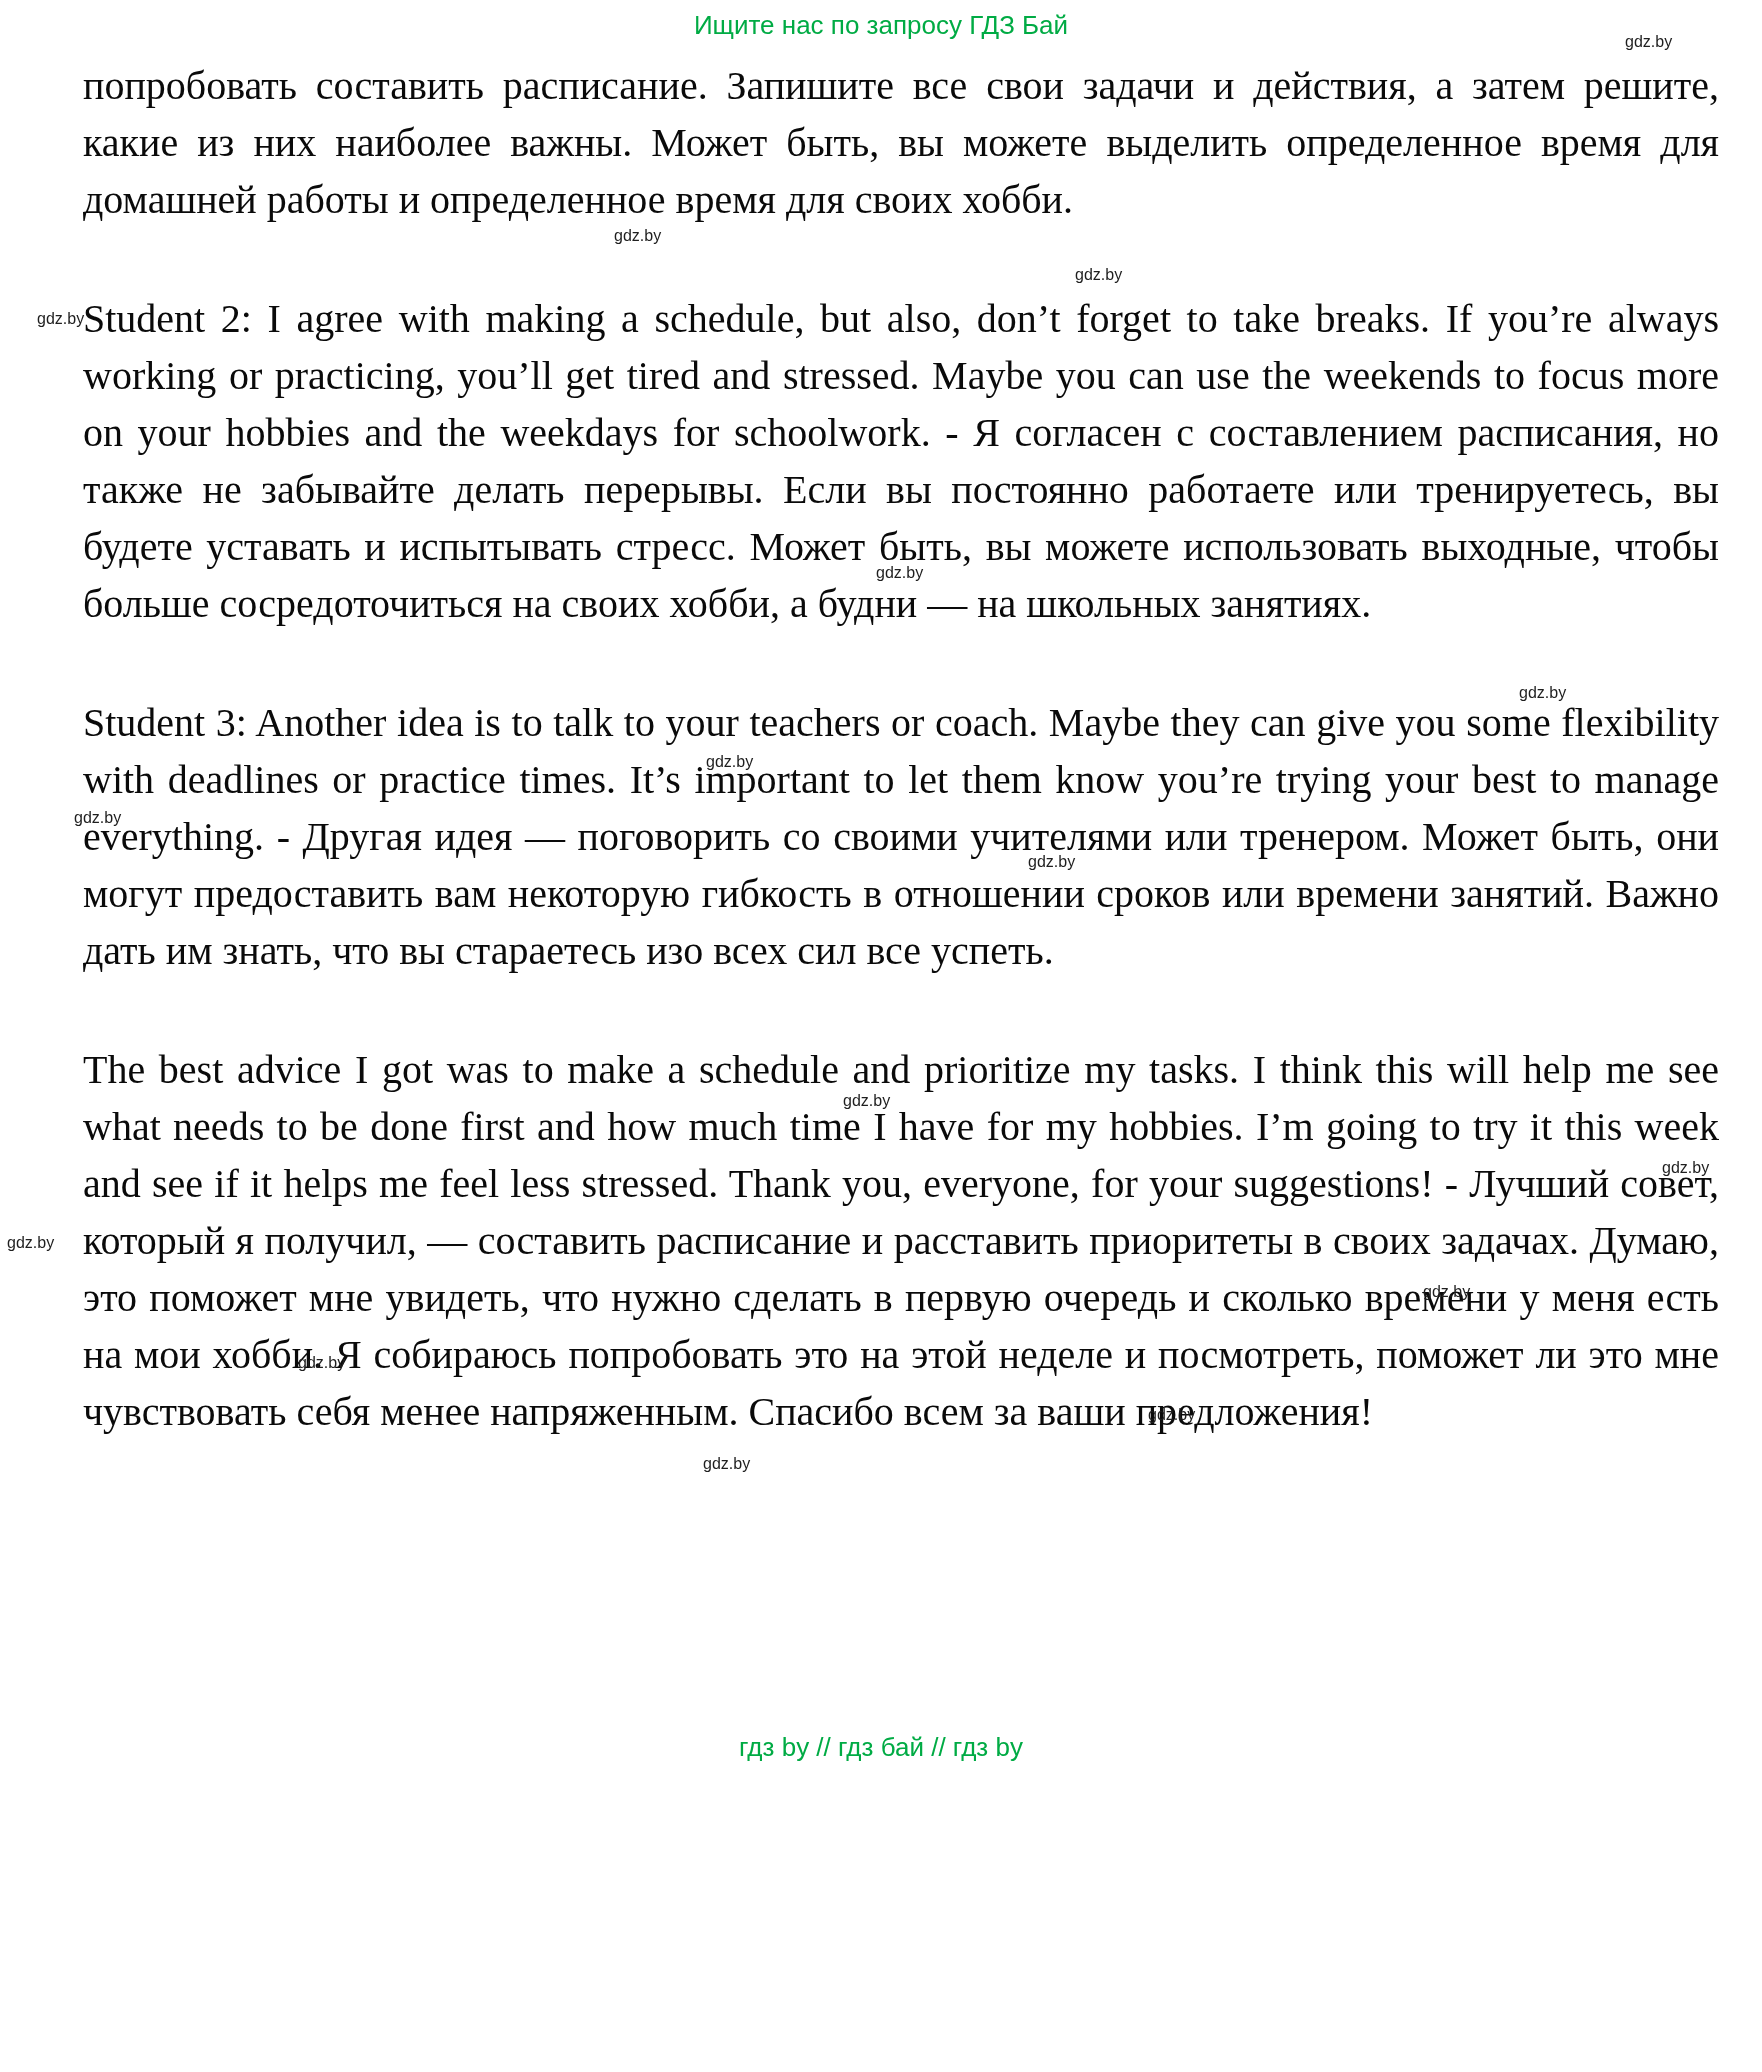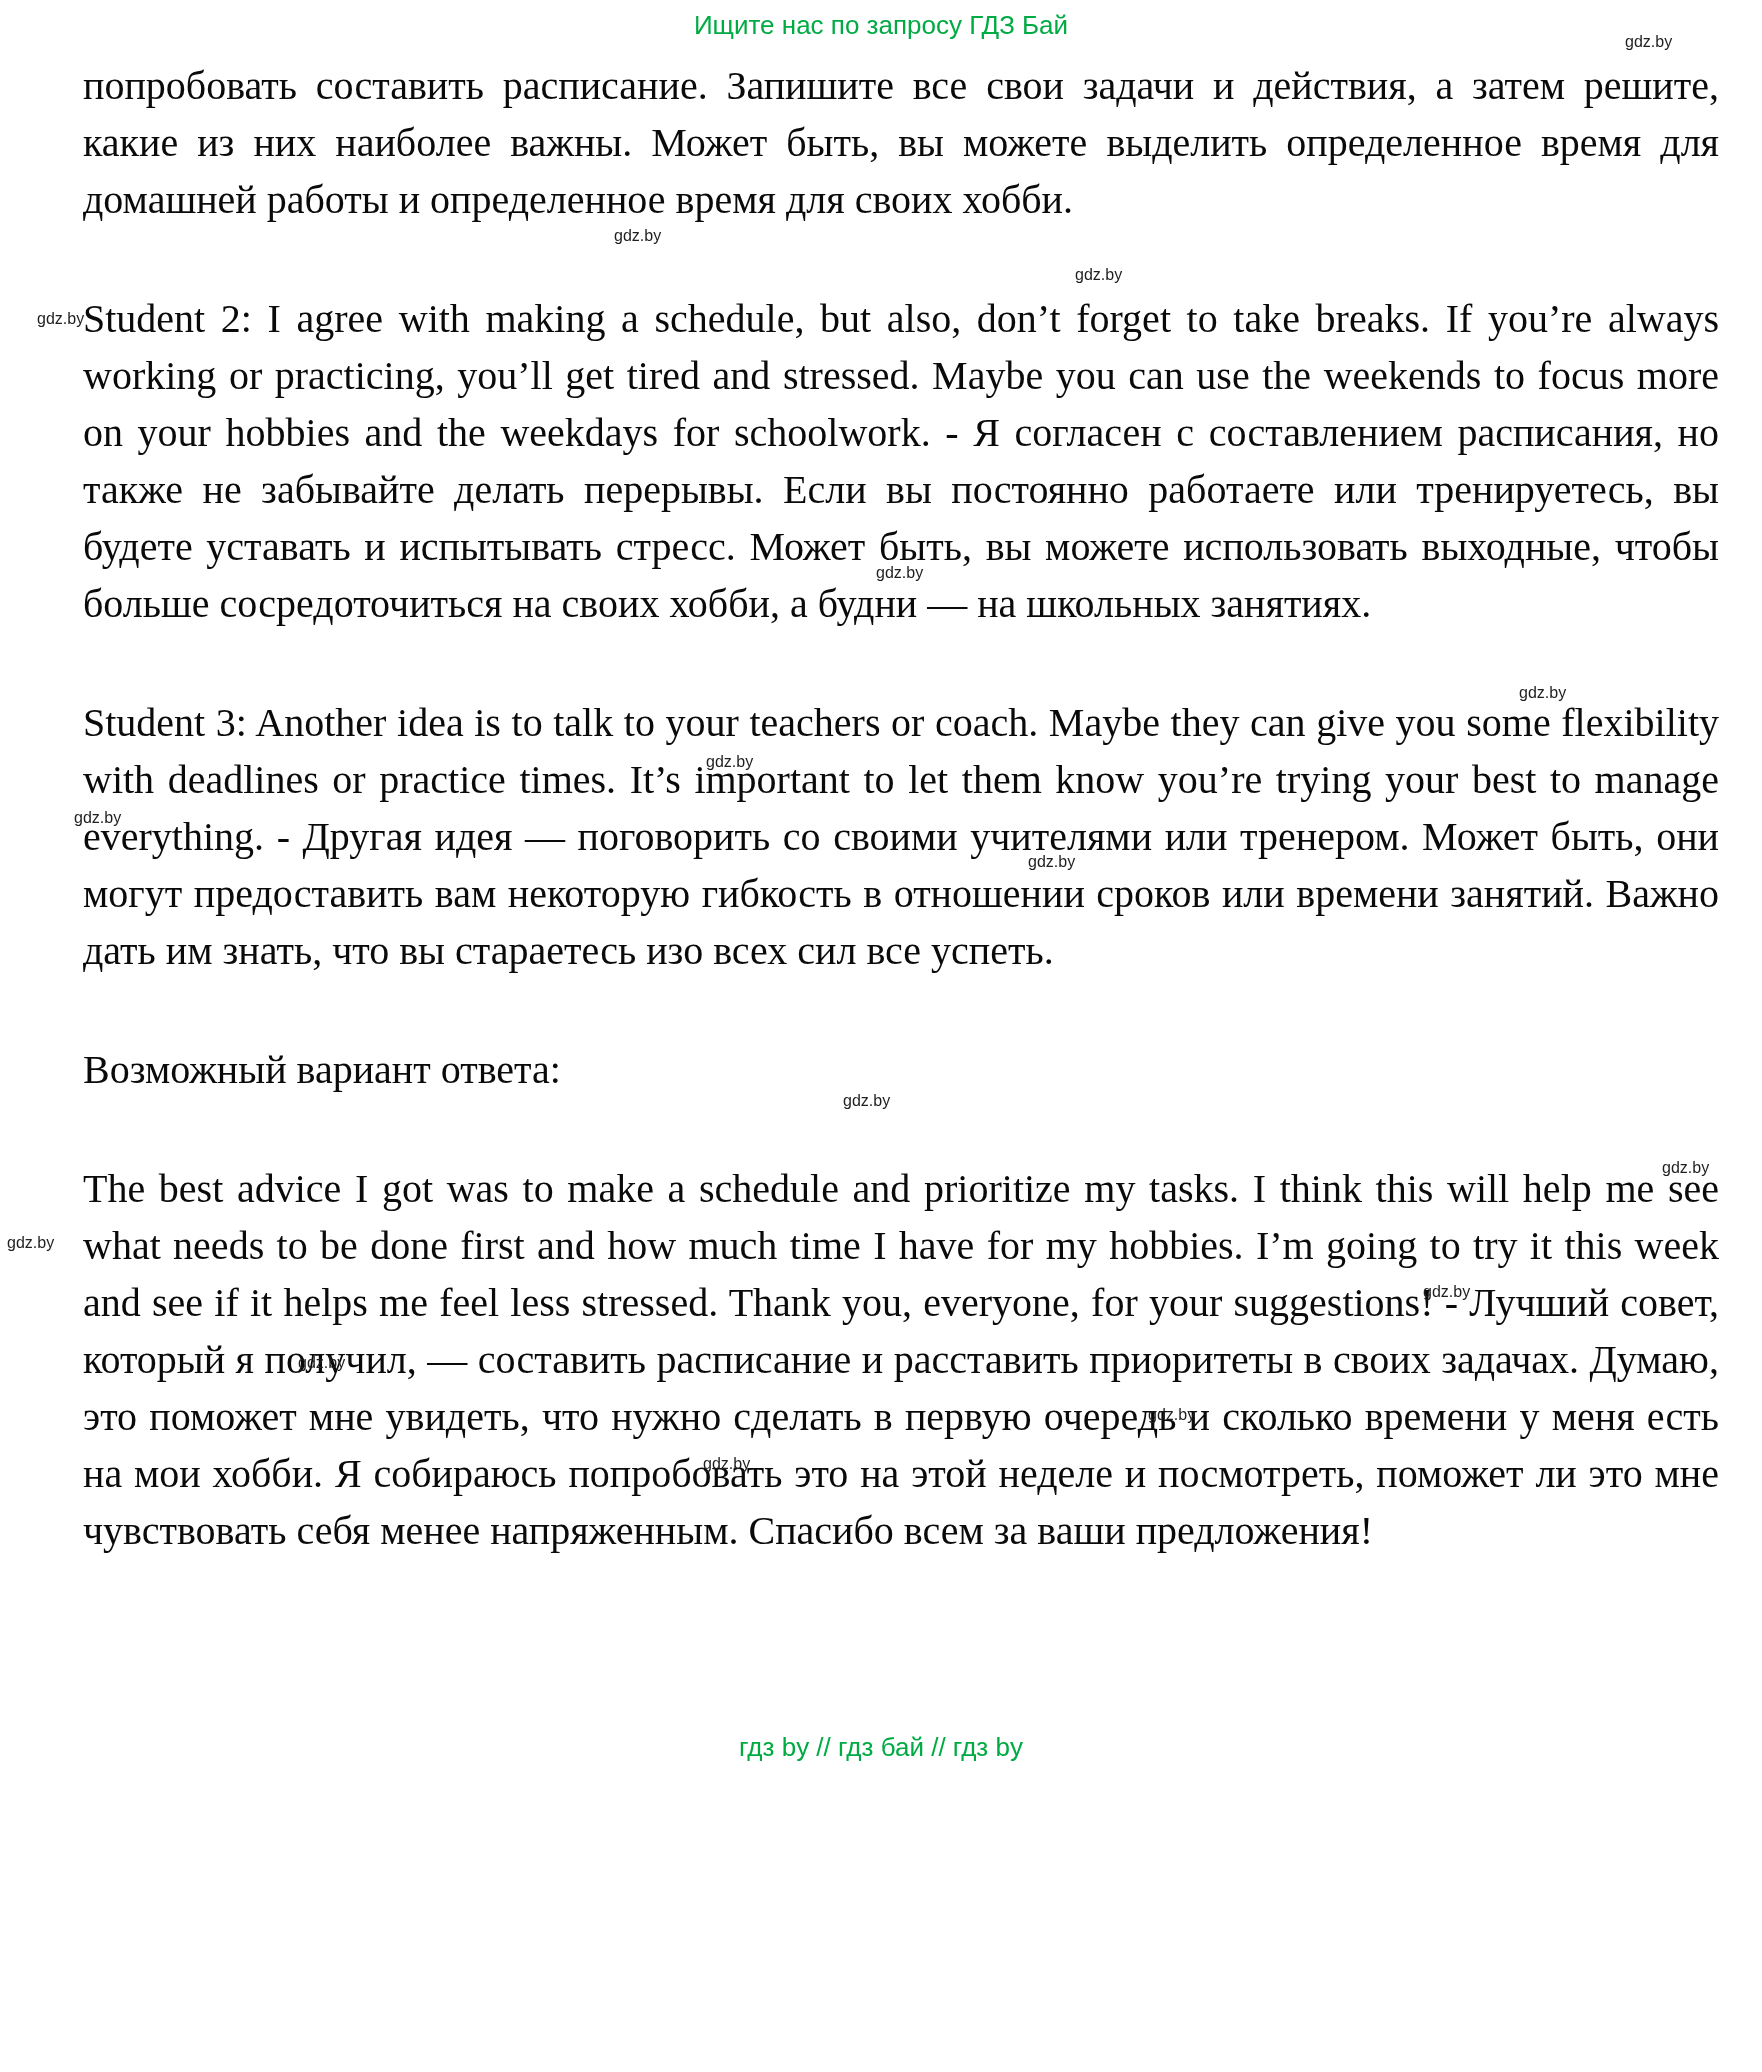--- a/index.html
+++ b/index.html
@@ -57,21 +57,20 @@
   <div class="banner top" style="color: rgb(0, 171, 68);">Ищите нас по запросу ГДЗ Бай</div>
 
   <div class="content">
     <p>попробовать составить расписание. Запишите все свои задачи и действия, а затем решите, какие из них наиболее важны. Может быть, вы можете выделить определенное время для домашней работы и определенное время для своих хобби.</p>
 
     <p>Student 2: I agree with making a schedule, but also, don’t forget to take breaks. If you’re always working or practicing, you’ll get tired and stressed. Maybe you can use the weekends to focus more on your hobbies and the weekdays for schoolwork. - Я согласен с составлением расписания, но также не забывайте делать перерывы. Если вы постоянно работаете или тренируетесь, вы будете уставать и испытывать стресс. Может быть, вы можете использовать выходные, чтобы больше сосредоточиться на своих хобби, а будни — на школьных занятиях.</p>
 
     <p>Student 3: Another idea is to talk to your teachers or coach. Maybe they can give you some flexibility with deadlines or practice times. It’s important to let them know you’re trying your best to manage everything. - Другая идея — поговорить со своими учителями или тренером. Может быть, они могут предоставить вам некоторую гибкость в отношении сроков или времени занятий. Важно дать им знать, что вы стараетесь изо всех сил все успеть.</p>
 
 
-    <p>Возможный вариант ответа:</p>
 
     <p>The best advice I got was to make a schedule and prioritize my tasks. I think this will help me see what needs to be done first and how much time I have for my hobbies. I’m going to try it this week and see if it helps me feel less stressed. Thank you, everyone, for your suggestions! - Лучший совет, который я получил, — составить расписание и расставить приоритеты в своих задачах. Думаю, это поможет мне увидеть, что нужно сделать в первую очередь и сколько времени у меня есть на мои хобби. Я собираюсь попробовать это на этой неделе и посмотреть, поможет ли это мне чувствовать себя менее напряженным. Спасибо всем за ваши предложения!</p>
   </div>
 
   <div id="watermarks">
       <span class="wm" style="left: 1625px; top: 33px;">gdz.by</span>
       <span class="wm" style="left: 614px; top: 227px;">gdz.by</span>
       <span class="wm" style="left: 1075px; top: 266px;">gdz.by</span>
       <span class="wm" style="left: 37px; top: 310px;">gdz.by</span>
       <span class="wm" style="left: 876px; top: 564px;">gdz.by</span>

